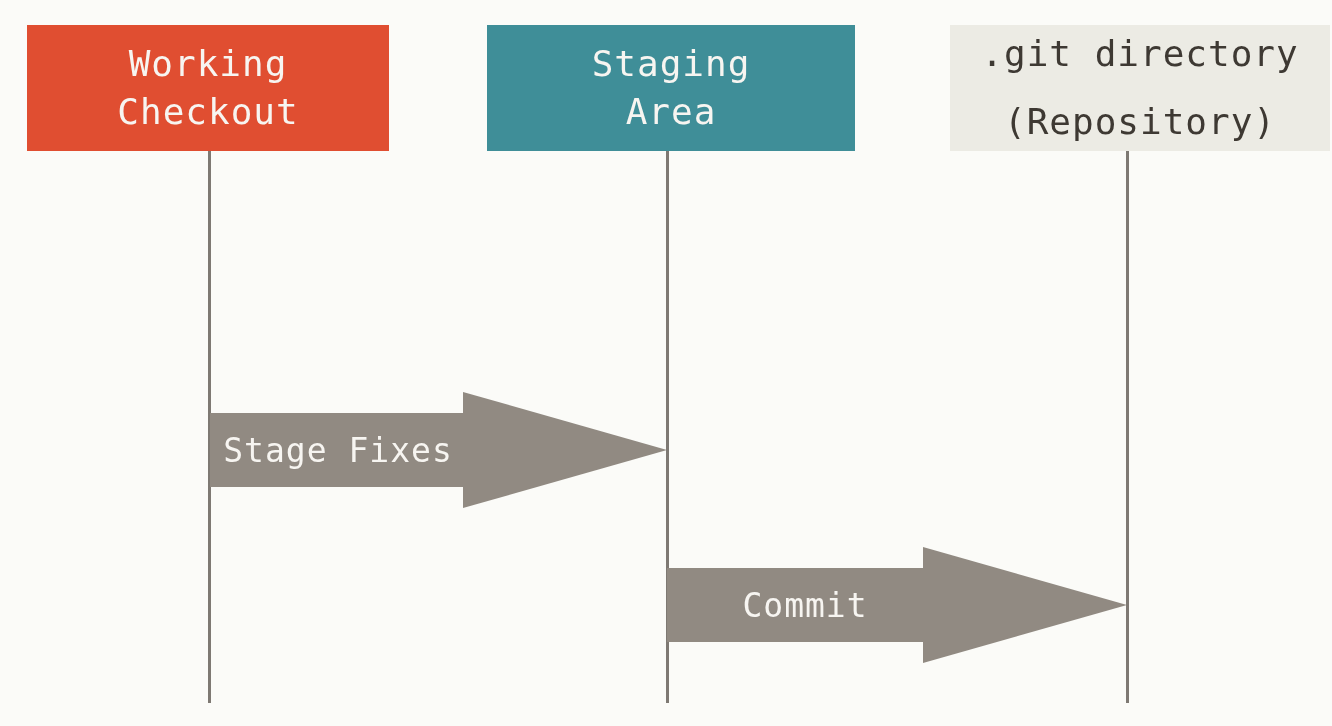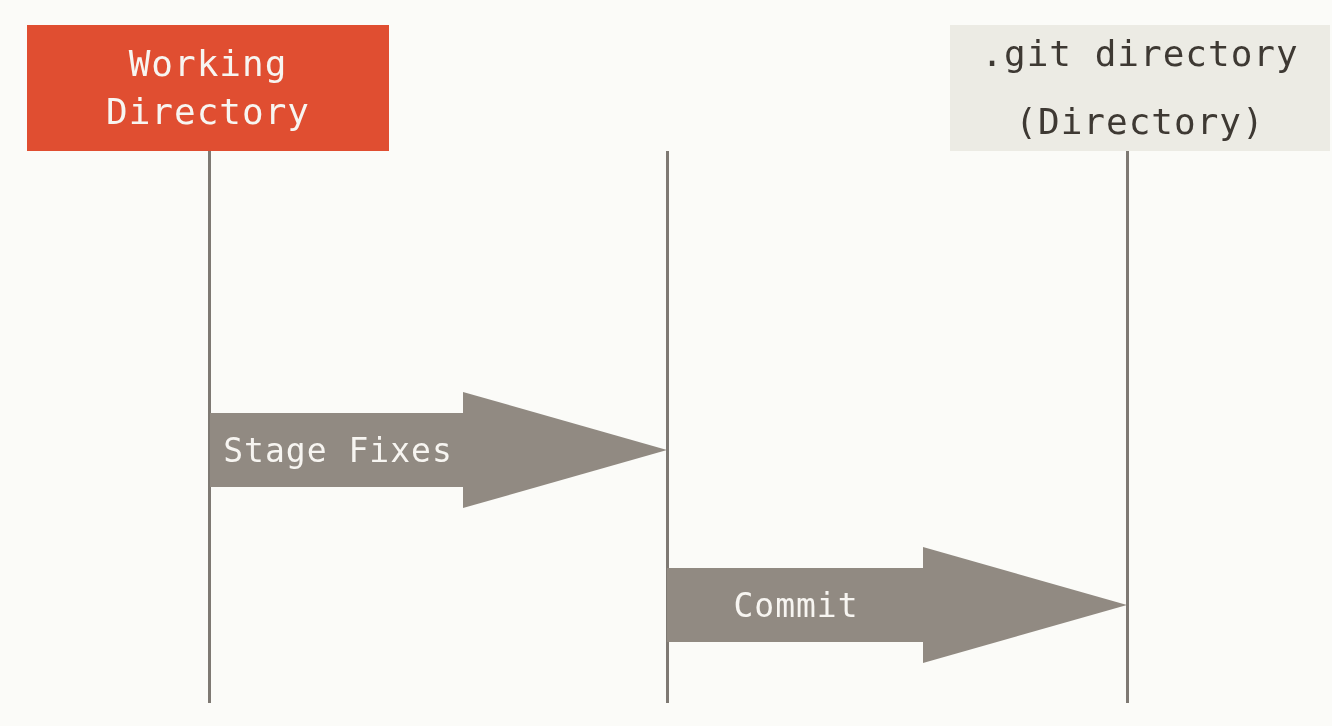--- a/index.html
+++ b/index.html
@@ -92,34 +92,38 @@
   .arrow-checkout .arrow-label { left: 0; width: 100%; }
 
   .arrow-stage { left: 210px; top: 392px; width: 457px; padding-left: 20px; }
   .arrow-stage .arrow-body { left: 0; width: 256px; }
   .arrow-stage .head-right { left: 253px; }
   .arrow-stage .arrow-label { left: 0; width: 256px; }
 
   .arrow-commit { left: 667px; top: 547px; width: 460px; }
   .arrow-commit .arrow-body { left: 0; width: 258px; }
   .arrow-commit .head-right { left: 256px; }
-  .arrow-commit .arrow-label { left: 0; width: 258px; }
+  .arrow-commit .arrow-label { left: 9px; width: 258px; }
 </style>
 </head>
 <body>
 
 <div class="canvas">
 
   <div class="box box-wd">
     <span>Working</span>
-    <span>Directory</span>
+    <span>Checkout</span>
+  </div>
+  <div class="box box-sa">
+    <span>Staging</span>
+    <span>Area</span>
   </div>
   <div class="box box-repo">
     <span>.git directory</span>
-    <span>(Directory)</span>
+    <span>(Repository)</span>
   </div>
 
   <div class="vline vline-wd"></div>
   <div class="vline vline-sa"></div>
   <div class="vline vline-repo"></div>
 
 
   <div class="arrow arrow-stage">
     <div class="arrow-body"></div>
     <div class="head head-right"></div>

